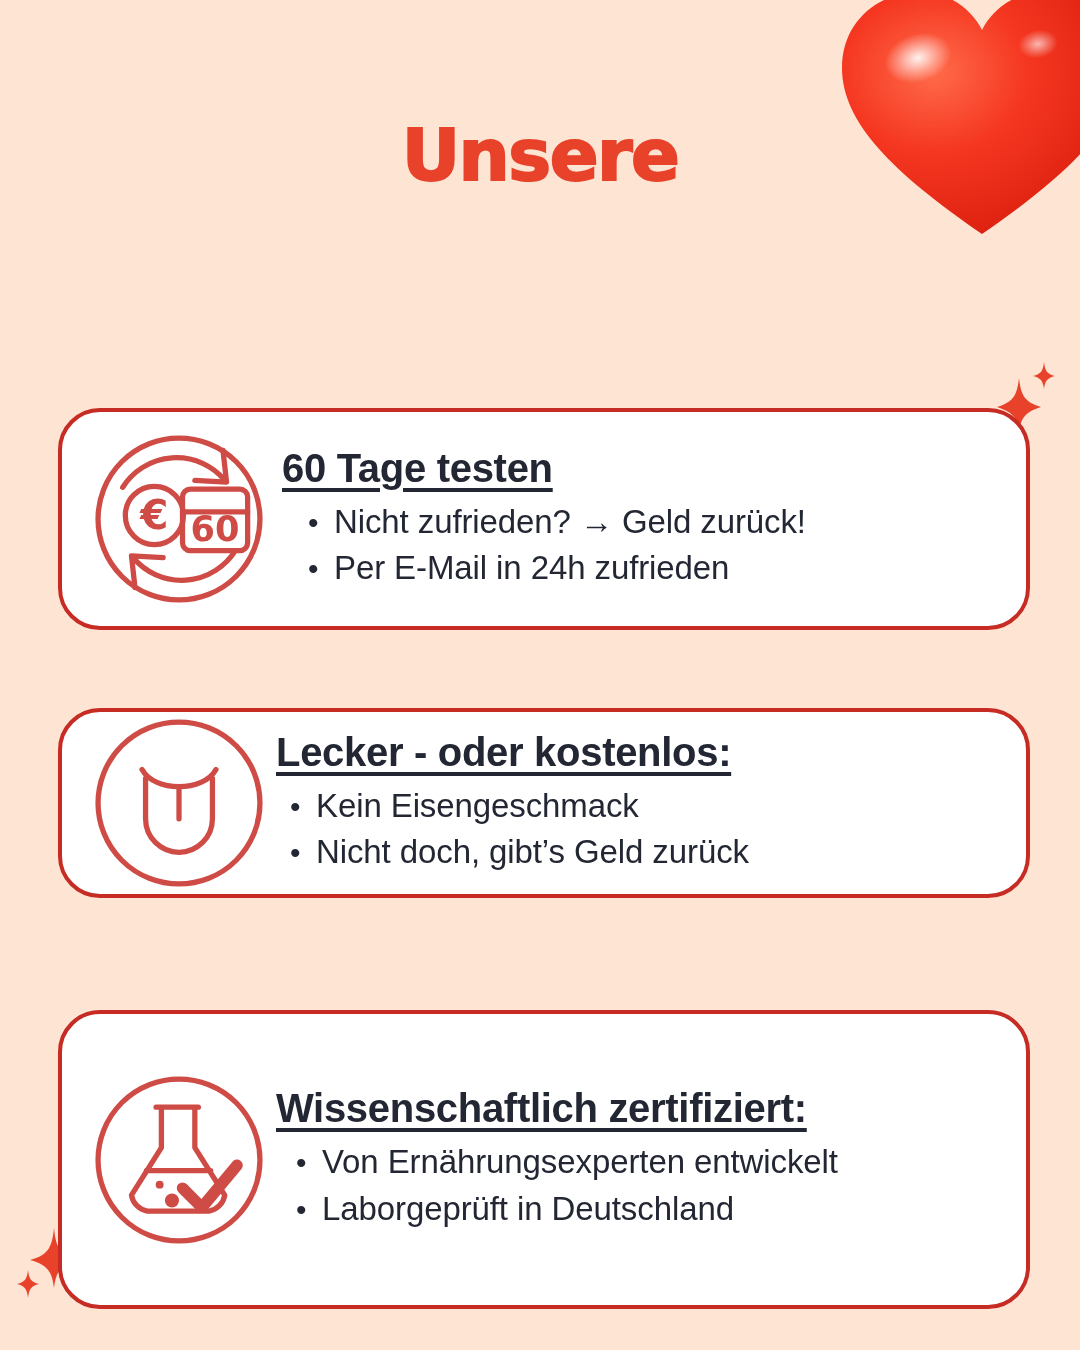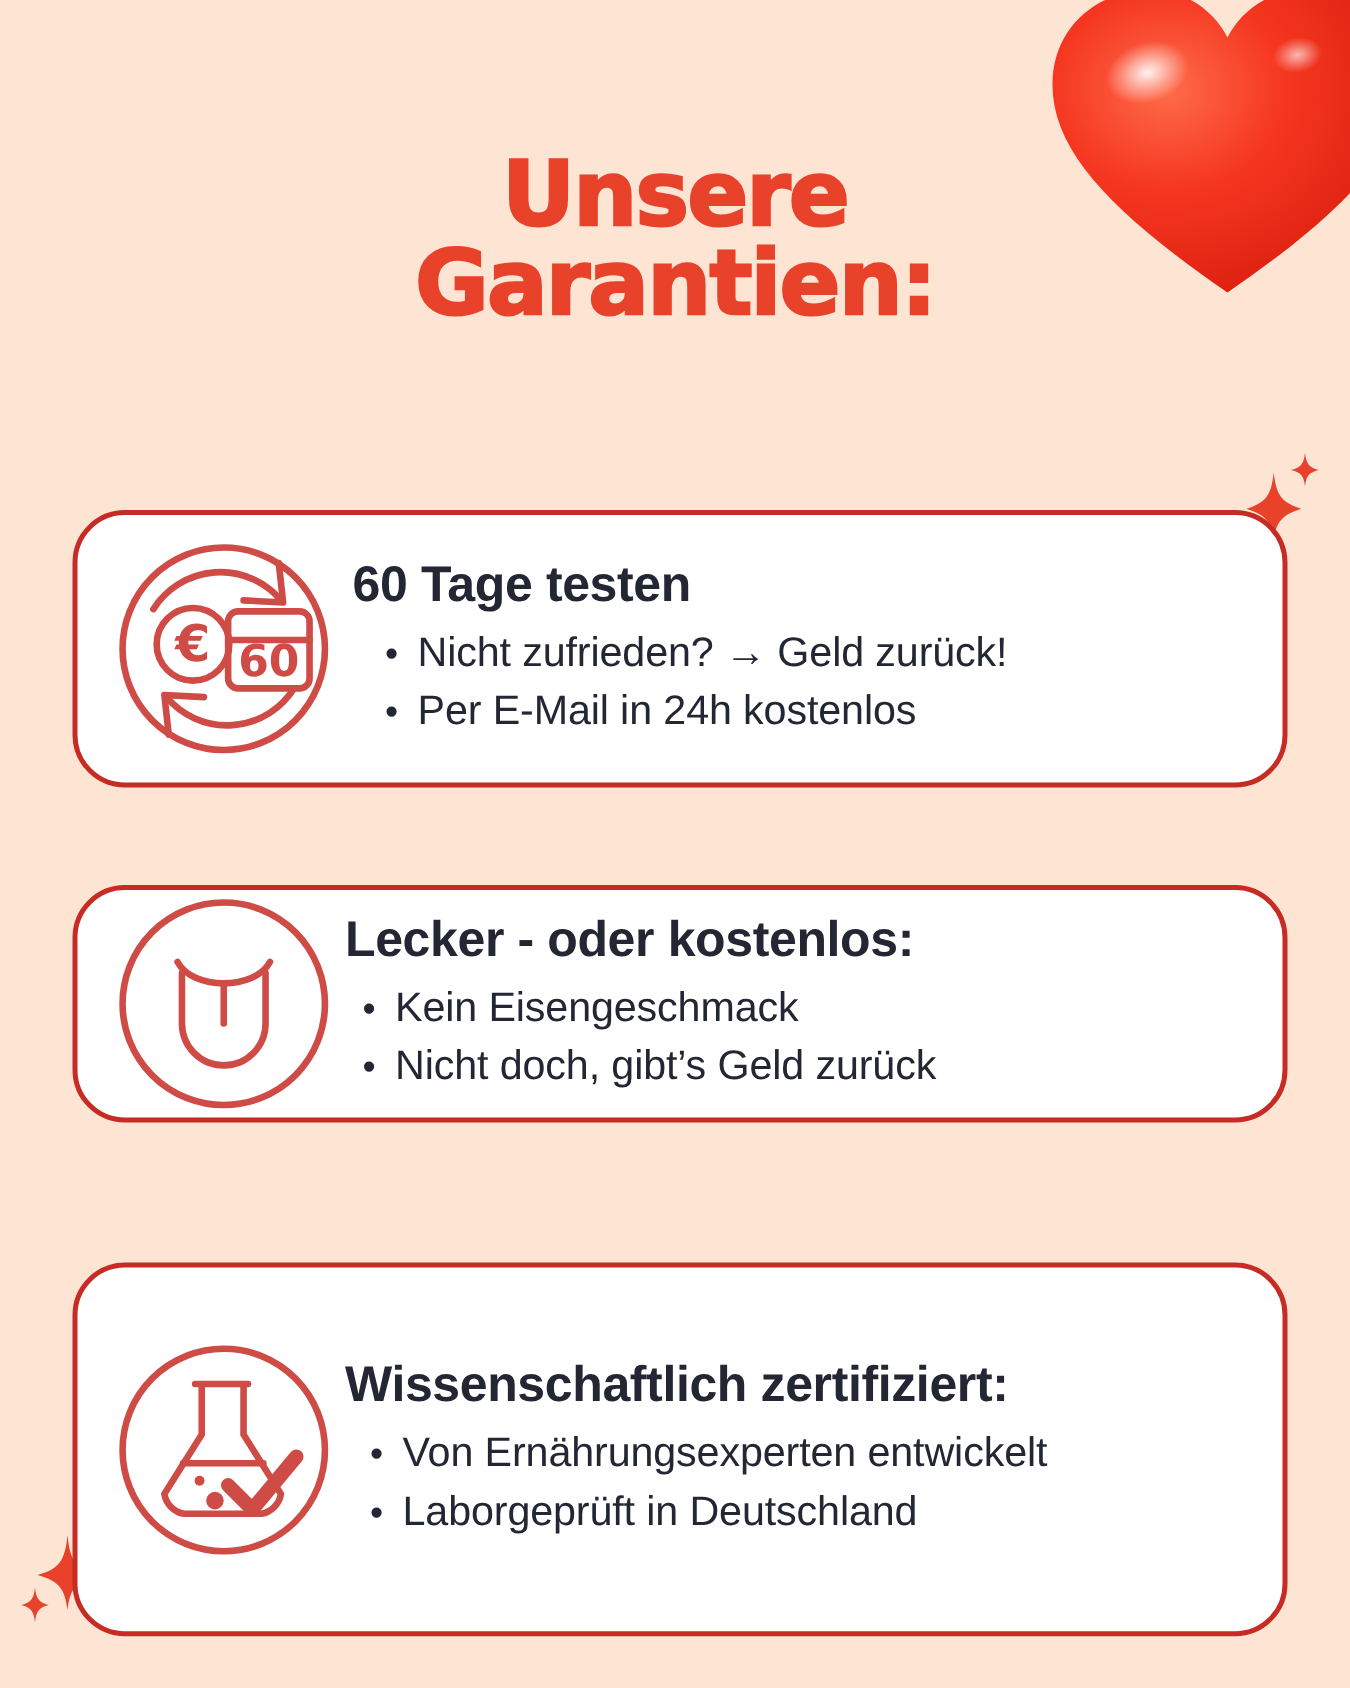--- a/index.html
+++ b/index.html
@@ -75,20 +75,21 @@
     display:flex;
     flex-direction:column;
     justify-content:center;
   }
   .card-title {
     color:#222733;
     font-weight:700;
     font-size:40px;
     line-height:1.12;
     letter-spacing:-0.3px;
+    text-decoration:underline;
     text-underline-offset:6px;
     text-decoration-thickness:4px;
     margin-bottom:8px;
   }
   #card-1 .card-title { margin-left:6px; }
   #card-2 .card-title { margin-left:0px; }
   #card-3 .card-title { margin-left:0px; }
 
   .bullets { list-style:none; }
   .bullet {
@@ -146,21 +147,20 @@
 
   <div class="sparkle sparkle-bl">
     <svg width="70" height="80" viewBox="0 0 70 80" xmlns="http://www.w3.org/2000/svg">
       <path d="M42 6 C44 26, 48 33, 66 38 C48 43, 44 50, 42 66 C40 50, 36 43, 18 38 C36 33, 40 26, 42 6 Z" fill="#E8422A"></path>
       <path d="M16 48 C17 57, 19 60, 27 62 C19 64, 17 67, 16 76 C15 67, 13 64, 5 62 C13 60, 15 57, 16 48 Z" fill="#E8422A"></path>
     </svg>
   </div>
 
   <h1 class="headline">
     <span>Unsere</span>
-    <span class="l2">Garantien:</span>
   </h1>
 
   <div class="card" id="card-1">
     <div class="card-icon">
       <svg viewBox="0 0 200 200" xmlns="http://www.w3.org/2000/svg" fill="none" stroke="#CF4B45" stroke-width="6" stroke-linecap="round" stroke-linejoin="round">
         <circle cx="100" cy="100" r="92"></circle>
         <path d="M36 64 A72 72 0 0 1 152 56"></path>
         <polyline points="150,22 154,58 118,56"></polyline>
         <path d="M164 136 A72 72 0 0 1 48 144"></path>
         <polyline points="50,178 46,142 82,144"></polyline>
@@ -173,21 +173,21 @@
     </div>
     <div class="card-body">
       <div class="card-title">60 Tage testen</div>
       <ul class="bullets">
         <li class="bullet">
           <span class="dot">•</span>
           <span>Nicht zufrieden? → Geld zurück!</span>
         </li>
         <li class="bullet">
           <span class="dot">•</span>
-          <span>Per E-Mail in 24h kostenlos</span>
+          <span>Per E-Mail in 24h zufrieden</span>
         </li>
       </ul>
     </div>
   </div>
 
   <div class="card" id="card-2">
     <div class="card-icon">
       <svg viewBox="0 0 200 200" xmlns="http://www.w3.org/2000/svg" fill="none" stroke="#CF4B45" stroke-width="6" stroke-linecap="round" stroke-linejoin="round">
         <circle cx="100" cy="100" r="92"></circle>
         <path d="M58 62 C72 88, 128 88, 142 62"></path>

